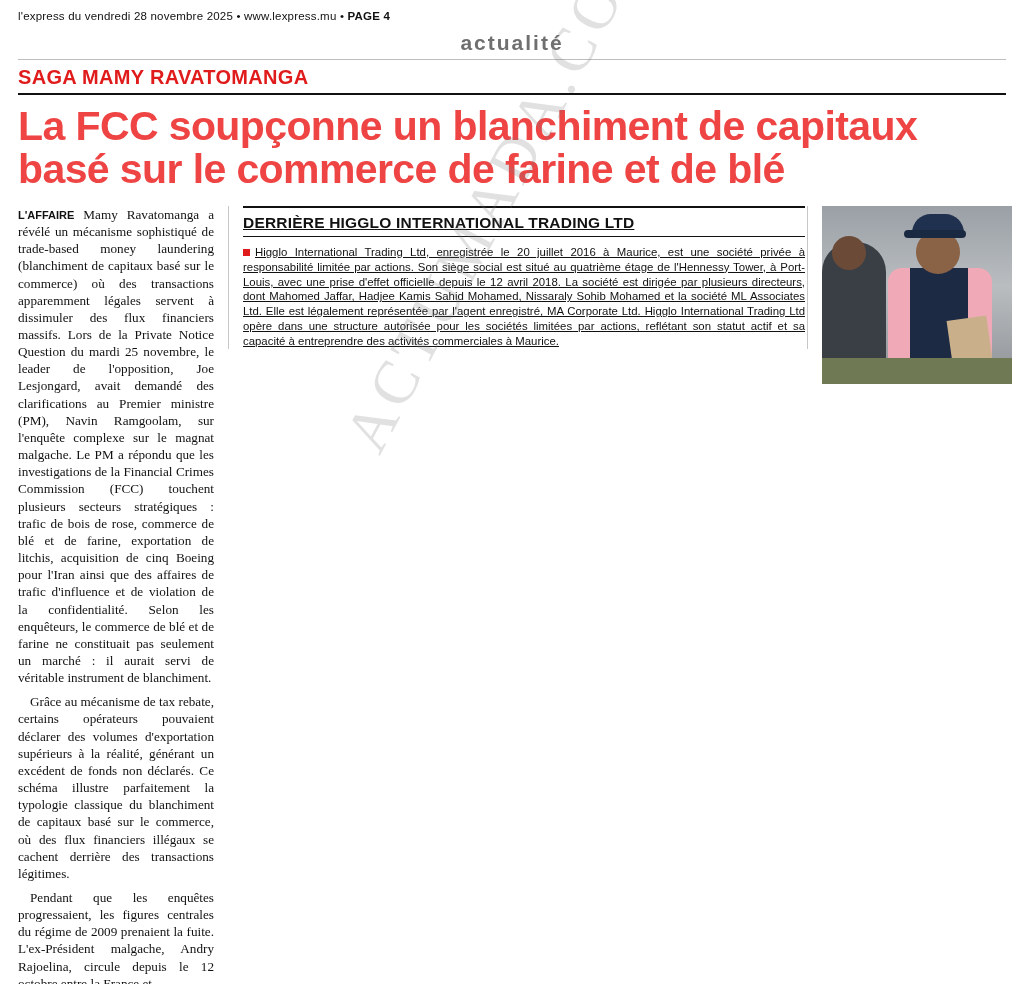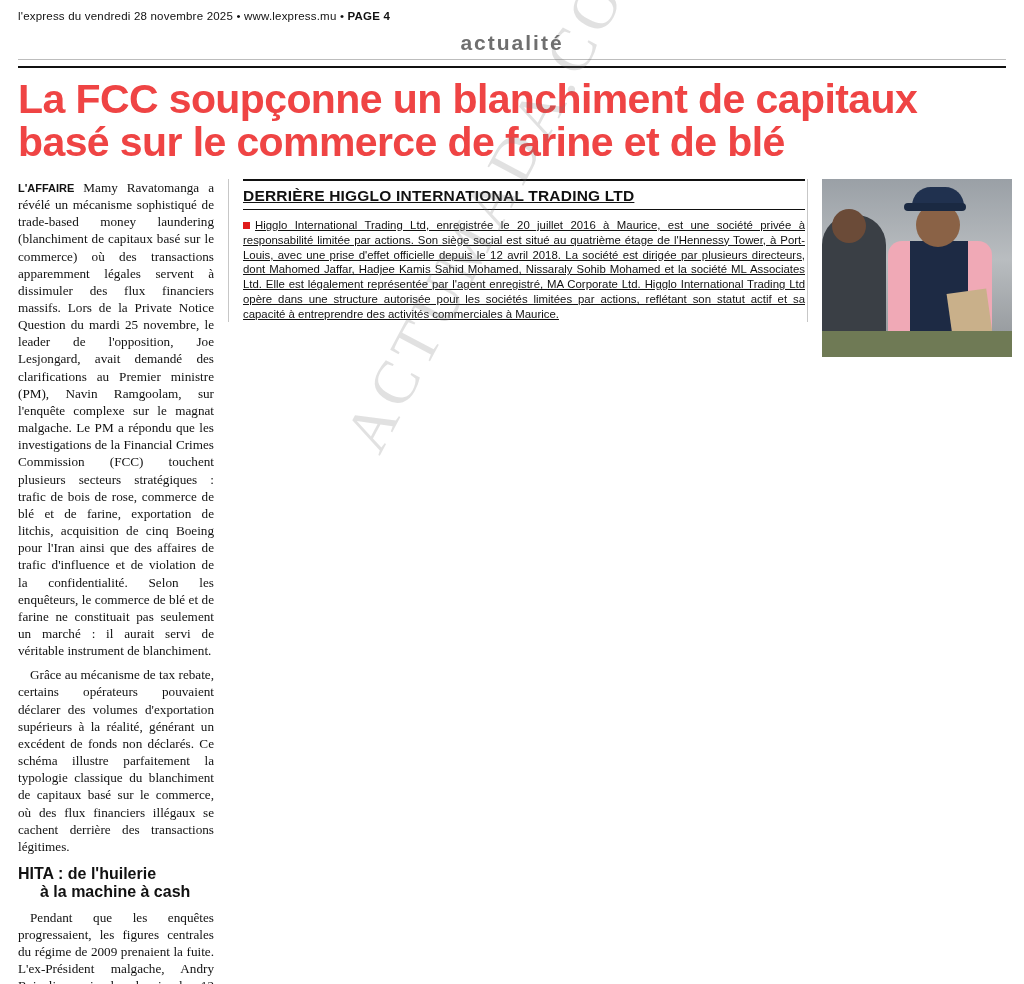--- a/index.html
+++ b/index.html
@@ -148,32 +148,29 @@
 <body>
 
 <div class="page">
 
   <div class="masthead">
     <span>l'express du vendredi 28 novembre 2025 • www.lexpress.mu • </span><b>PAGE 4</b>
   </div>
   <div class="section-word">actualité</div>
   <div class="rule-top"></div>
 
+  <div class="kicker">SAGA MAMY RAVATOMANGA</div>
   <div class="kicker-rule"></div>
   <h1 class="headline">La FCC soupçonne un blanchiment de capitaux basé sur le commerce de farine et de blé</h1>
 
   <div class="topzone">
 
     <div class="lead-col">
       <p class="first"><span class="drop-lead">L'AFFAIRE</span><span> Mamy Ravatomanga a révélé un mécanisme sophistiqué de trade-based money laundering (blanchiment de capitaux basé sur le commerce) où des transactions apparemment légales servent à dissimuler des flux financiers massifs. Lors de la Private Notice Question du mardi 25 novembre, le leader de l'opposition, Joe Lesjongard, avait demandé des clarifications au Premier ministre (PM), Navin Ramgoolam, sur l'enquête complexe sur le magnat malgache. Le PM a répondu que les investigations de la Financial Crimes Commission (FCC) touchent plusieurs secteurs stratégiques : trafic de bois de rose, commerce de blé et de farine, exportation de litchis, acquisition de cinq Boeing pour l'Iran ainsi que des affaires de trafic d'influence et de violation de la confidentialité. Selon les enquêteurs, le commerce de blé et de farine ne constituait pas seulement un marché : il aurait servi de véritable instrument de blanchiment.</span></p>
       <p class="ind">Grâce au mécanisme de tax rebate, certains opérateurs pouvaient déclarer des volumes d'exportation supérieurs à la réalité, générant un excédent de fonds non déclarés. Ce schéma illustre parfaitement la typologie classique du blanchiment de capitaux basé sur le commerce, où des flux financiers illégaux se cachent derrière des transactions légitimes.</p>
-      <div class="subhead">
-        <span>HITA : de l'huilerie</span>
-        <span class="l2">à la machine à cash</span>
-      </div>
       <p class="ind">Pendant que les enquêtes progressaient, les figures centrales du régime de 2009 prenaient la fuite. L'ex-Président malgache, Andry Rajoelina, circule depuis le 12 octobre entre la France et</p>
     </div>
 
     <div class="box-col">
       <div class="factbox">
         <div class="factbox-rule-top"></div>
         <div class="fb-title">DERRIÈRE HIGGLO INTERNATIONAL TRADING LTD</div>
         <div class="fb-rule"></div>
         <div class="fb-body"><span class="bullet"></span><span>Higglo International Trading Ltd, enregistrée le 20 juillet 2016 à Maurice, est une société privée à responsabilité limitée par actions. Son siège social est situé au quatrième étage de l'Hennessy Tower, à Port-Louis, avec une prise d'effet officielle depuis le 12 avril 2018. La société est dirigée par plusieurs directeurs, dont Mahomed Jaffar, Hadjee Kamis Sahid Mohamed, Nissaraly Sohib Mohamed et la société ML Associates Ltd. Elle est légalement représentée par l'agent enregistré, MA Corporate Ltd. Higglo International Trading Ltd opère dans une structure autorisée pour les sociétés limitées par actions, reflétant son statut actif et sa capacité à entreprendre des activités commerciales à Maurice.</span></div>
       </div>

